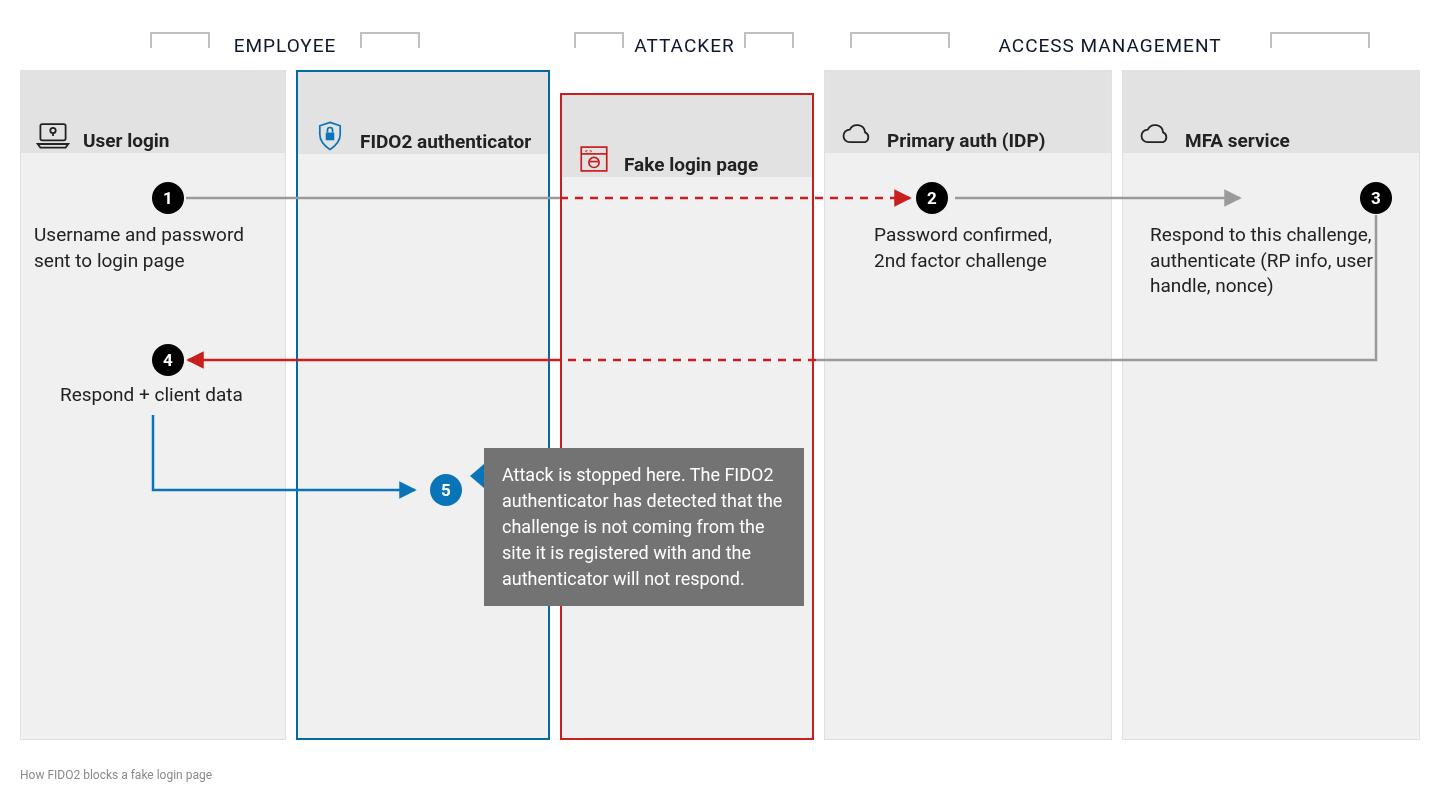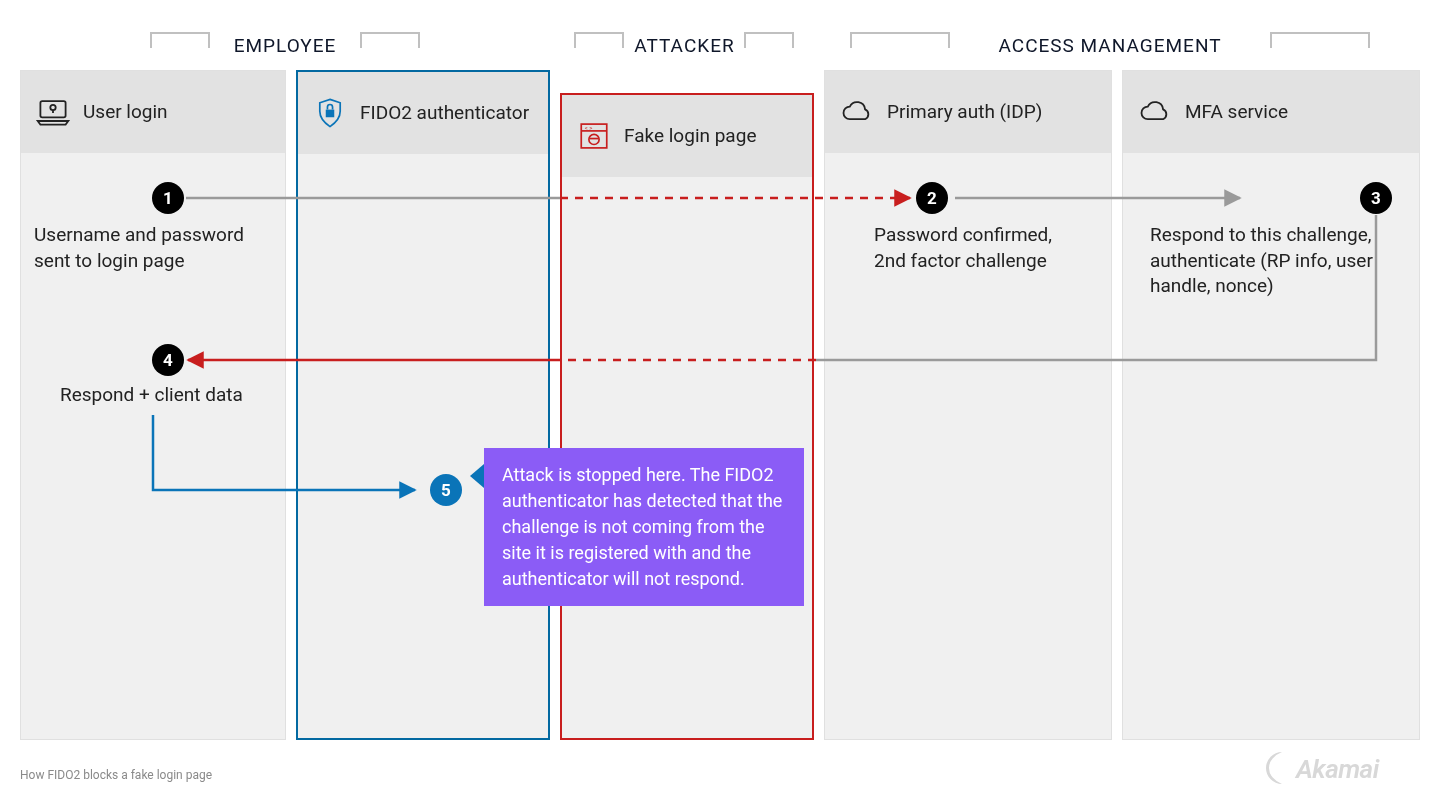--- a/index.html
+++ b/index.html
@@ -47,25 +47,25 @@
     bottom: 50px;
     background: #f0f0f0;
     border: 1px solid #e0e0e0;
   }
   .lane.fido { border: 2px solid #0369a1; }
   .lane.attacker { border: 2px solid #c81e1e; }
   .lane-header {
     height: 82px;
     background: #e2e2e2;
     display: flex;
-    align-items: center;
+    align-items: flex-end;
     padding: 0 14px;
     gap: 12px;
     font-size: 19px;
-    font-weight: 400;
+    font-weight: 700;
     color: #222;
   }
   .lane-header .icon { flex: 0 0 36px; height: 36px; display:flex; align-items:center; justify-content:center; }
   .lane-header span.txt { line-height: 1.2; }
   .step-badge {
     position: absolute;
     width: 32px; height: 32px;
     border-radius: 50%;
     background: #000;
     color: #fff;
@@ -77,21 +77,21 @@
   }
   .step-badge.blue { background: #0a74b8; }
   .step-text {
     position: absolute;
     font-size: 19px;
     color: #222;
     line-height: 1.35;
   }
   .callout {
     position: absolute;
-    background: #8b5cf6;
+    background: #737373;
     color: #fff;
     font-size: 18px;
     line-height: 1.45;
     padding: 14px 18px;
     width: 320px;
   }
   .callout::before {
     content: "";
     position: absolute;
     left: -14px;
@@ -241,19 +241,13 @@
   <div class="step-badge" style="left:1340px; top:162px;">3</div>
   <div class="step-text" style="left:1130px; top:202px; width:250px;">Respond to this challenge, authenticate (RP info, user handle, nonce)</div>
 
   <div class="step-badge" style="left:132px; top:324px;">4</div>
   <div class="step-text" style="left:40px; top:362px; width:220px;">Respond + client data</div>
 
   <div class="step-badge blue" style="left:410px; top:454px;">5</div>
   <div class="callout" style="left:464px; top:428px;">Attack is stopped here. The FIDO2 authenticator has detected that the challenge is not coming from the site it is registered with and the authenticator will not respond.</div>
 
   <div class="caption">How FIDO2 blocks a fake login page</div>
-  <div class="logo">
-    <svg width="150" height="40" viewBox="0 0 150 40" style="vertical-align:middle">
-      <path d="M 18 4 A 16 16 0 0 0 18 36 A 24 18 0 0 1 18 4" fill="#d8d8d8"></path>
-      <text x="32" y="30" font-size="26" font-style="italic" font-weight="600" fill="#d8d8d8">Akamai</text>
-    </svg>
-  </div>
 </div>
 
 </body></html>

